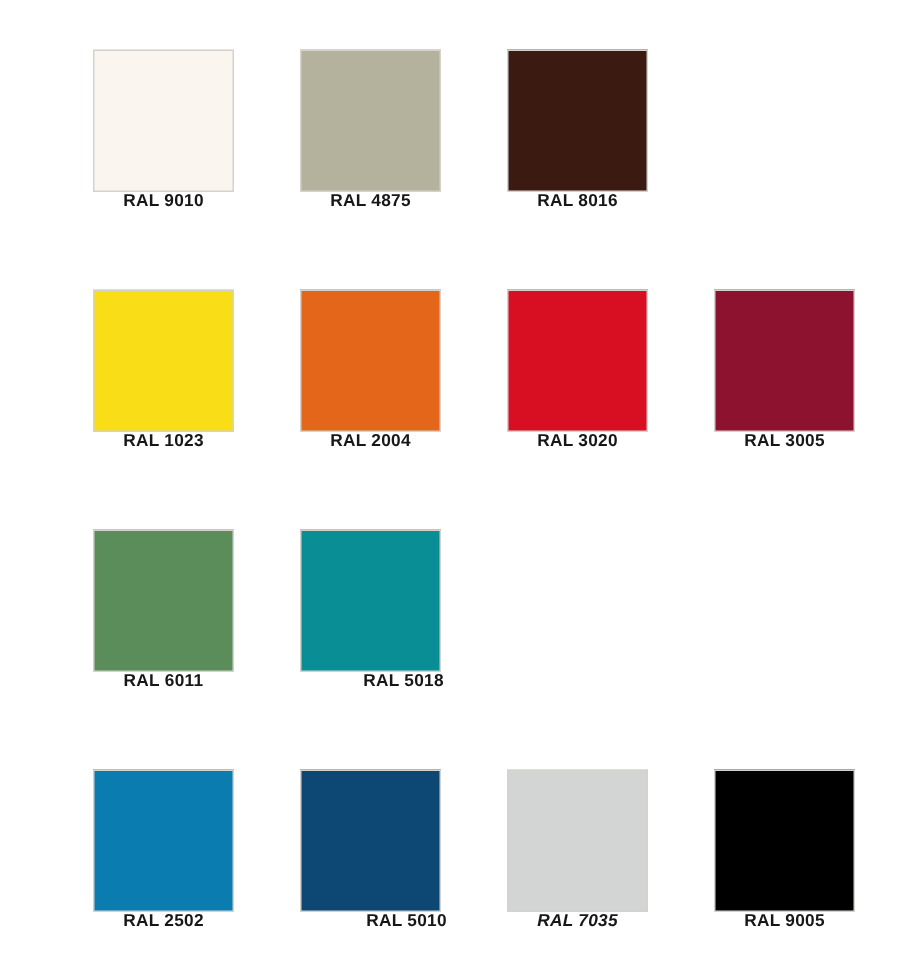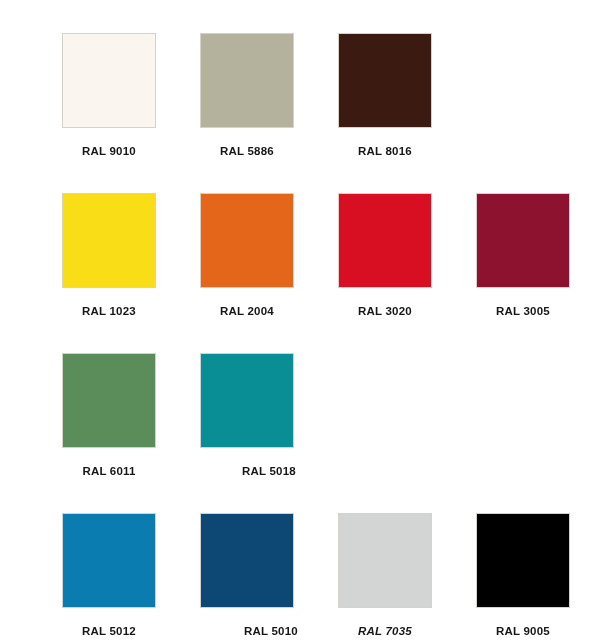--- a/index.html
+++ b/index.html
@@ -39,42 +39,42 @@
 
   .swatch-chip {
     width: 94px;
     height: 95px;
     box-sizing: border-box;
     border: 1px solid #d5d2cd;
     display: block;
   }
 
   .swatch-label {
-    margin-top: 17px;
+    margin-top: 0;
     font-size: 11.5px;
     font-weight: bold;
     color: #17171a;
     letter-spacing: 0.2px;
     text-align: right;
     white-space: nowrap;
   }
 </style>
 </head>
 <body style="background-color: rgb(255, 255, 255);">
 
 <div id="swatch-grid">
 
   <div class="grid-row">
     <div class="swatch-cell">
       <span class="swatch-chip" style="background-color: rgb(250, 246, 239); border-color: rgb(213, 210, 205);"></span>
       <span class="swatch-label" style="color: rgb(23, 23, 26);">RAL 9010</span>
     </div>
     <div class="swatch-cell">
       <span class="swatch-chip" style="background-color: rgb(180, 177, 156); border-color: rgb(213, 210, 205);"></span>
-      <span class="swatch-label" style="color: rgb(23, 23, 26);">RAL 5886</span>
+      <span class="swatch-label" style="color: rgb(23, 23, 26);">RAL 4875</span>
     </div>
     <div class="swatch-cell">
       <span class="swatch-chip" style="background-color: rgb(59, 26, 18); border-color: rgb(213, 210, 205);"></span>
       <span class="swatch-label" style="color: rgb(23, 23, 26);">RAL 8016</span>
     </div>
   </div>
 
   <div class="grid-row">
     <div class="swatch-cell">
       <span class="swatch-chip" style="background-color: rgb(249, 221, 22); border-color: rgb(213, 210, 205);"></span>
@@ -101,21 +101,21 @@
     </div>
     <div class="swatch-cell">
       <span class="swatch-chip" style="background-color: rgb(10, 142, 149); border-color: rgb(213, 210, 205);"></span>
       <span class="swatch-label" style="color: rgb(23, 23, 26); padding-left: 44px;">RAL 5018</span>
     </div>
   </div>
 
   <div class="grid-row">
     <div class="swatch-cell">
       <span class="swatch-chip" style="background-color: rgb(11, 124, 176); border-color: rgb(213, 210, 205);"></span>
-      <span class="swatch-label" style="color: rgb(23, 23, 26);">RAL 5012</span>
+      <span class="swatch-label" style="color: rgb(23, 23, 26);">RAL 2502</span>
     </div>
     <div class="swatch-cell">
       <span class="swatch-chip" style="background-color: rgb(13, 72, 116); border-color: rgb(213, 210, 205);"></span>
       <span class="swatch-label" style="color: rgb(23, 23, 26); padding-left: 48px;">RAL 5010</span>
     </div>
     <div class="swatch-cell">
       <span class="swatch-chip" style="background-color: rgb(210, 213, 211); border-color: rgb(213, 210, 205);"></span>
       <span class="swatch-label" style="color: rgb(23, 23, 26); font-style: italic;">RAL 7035</span>
     </div>
     <div class="swatch-cell">

